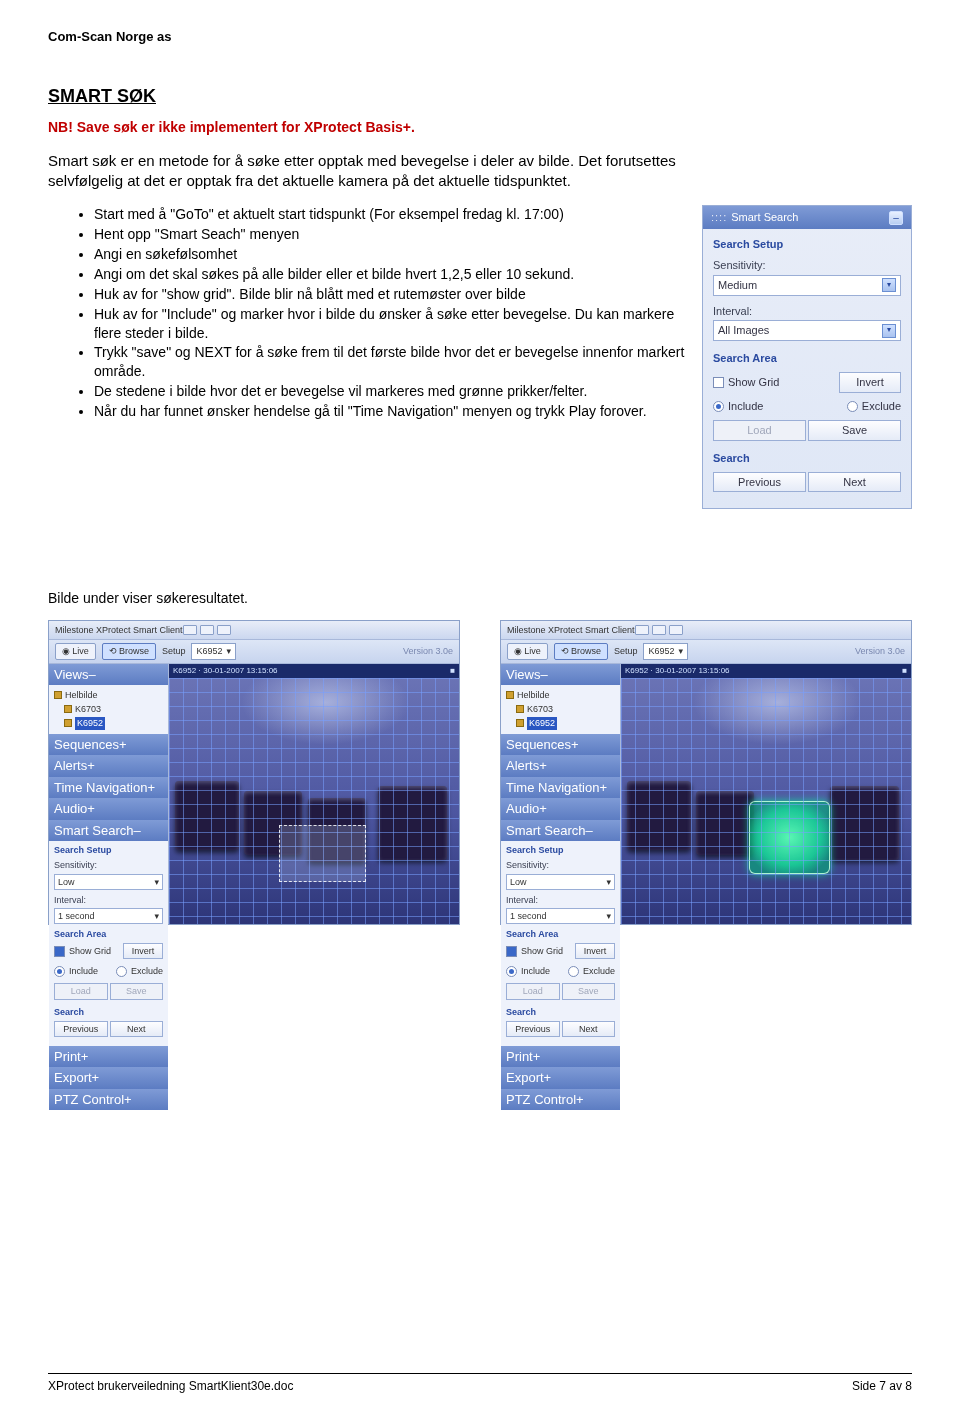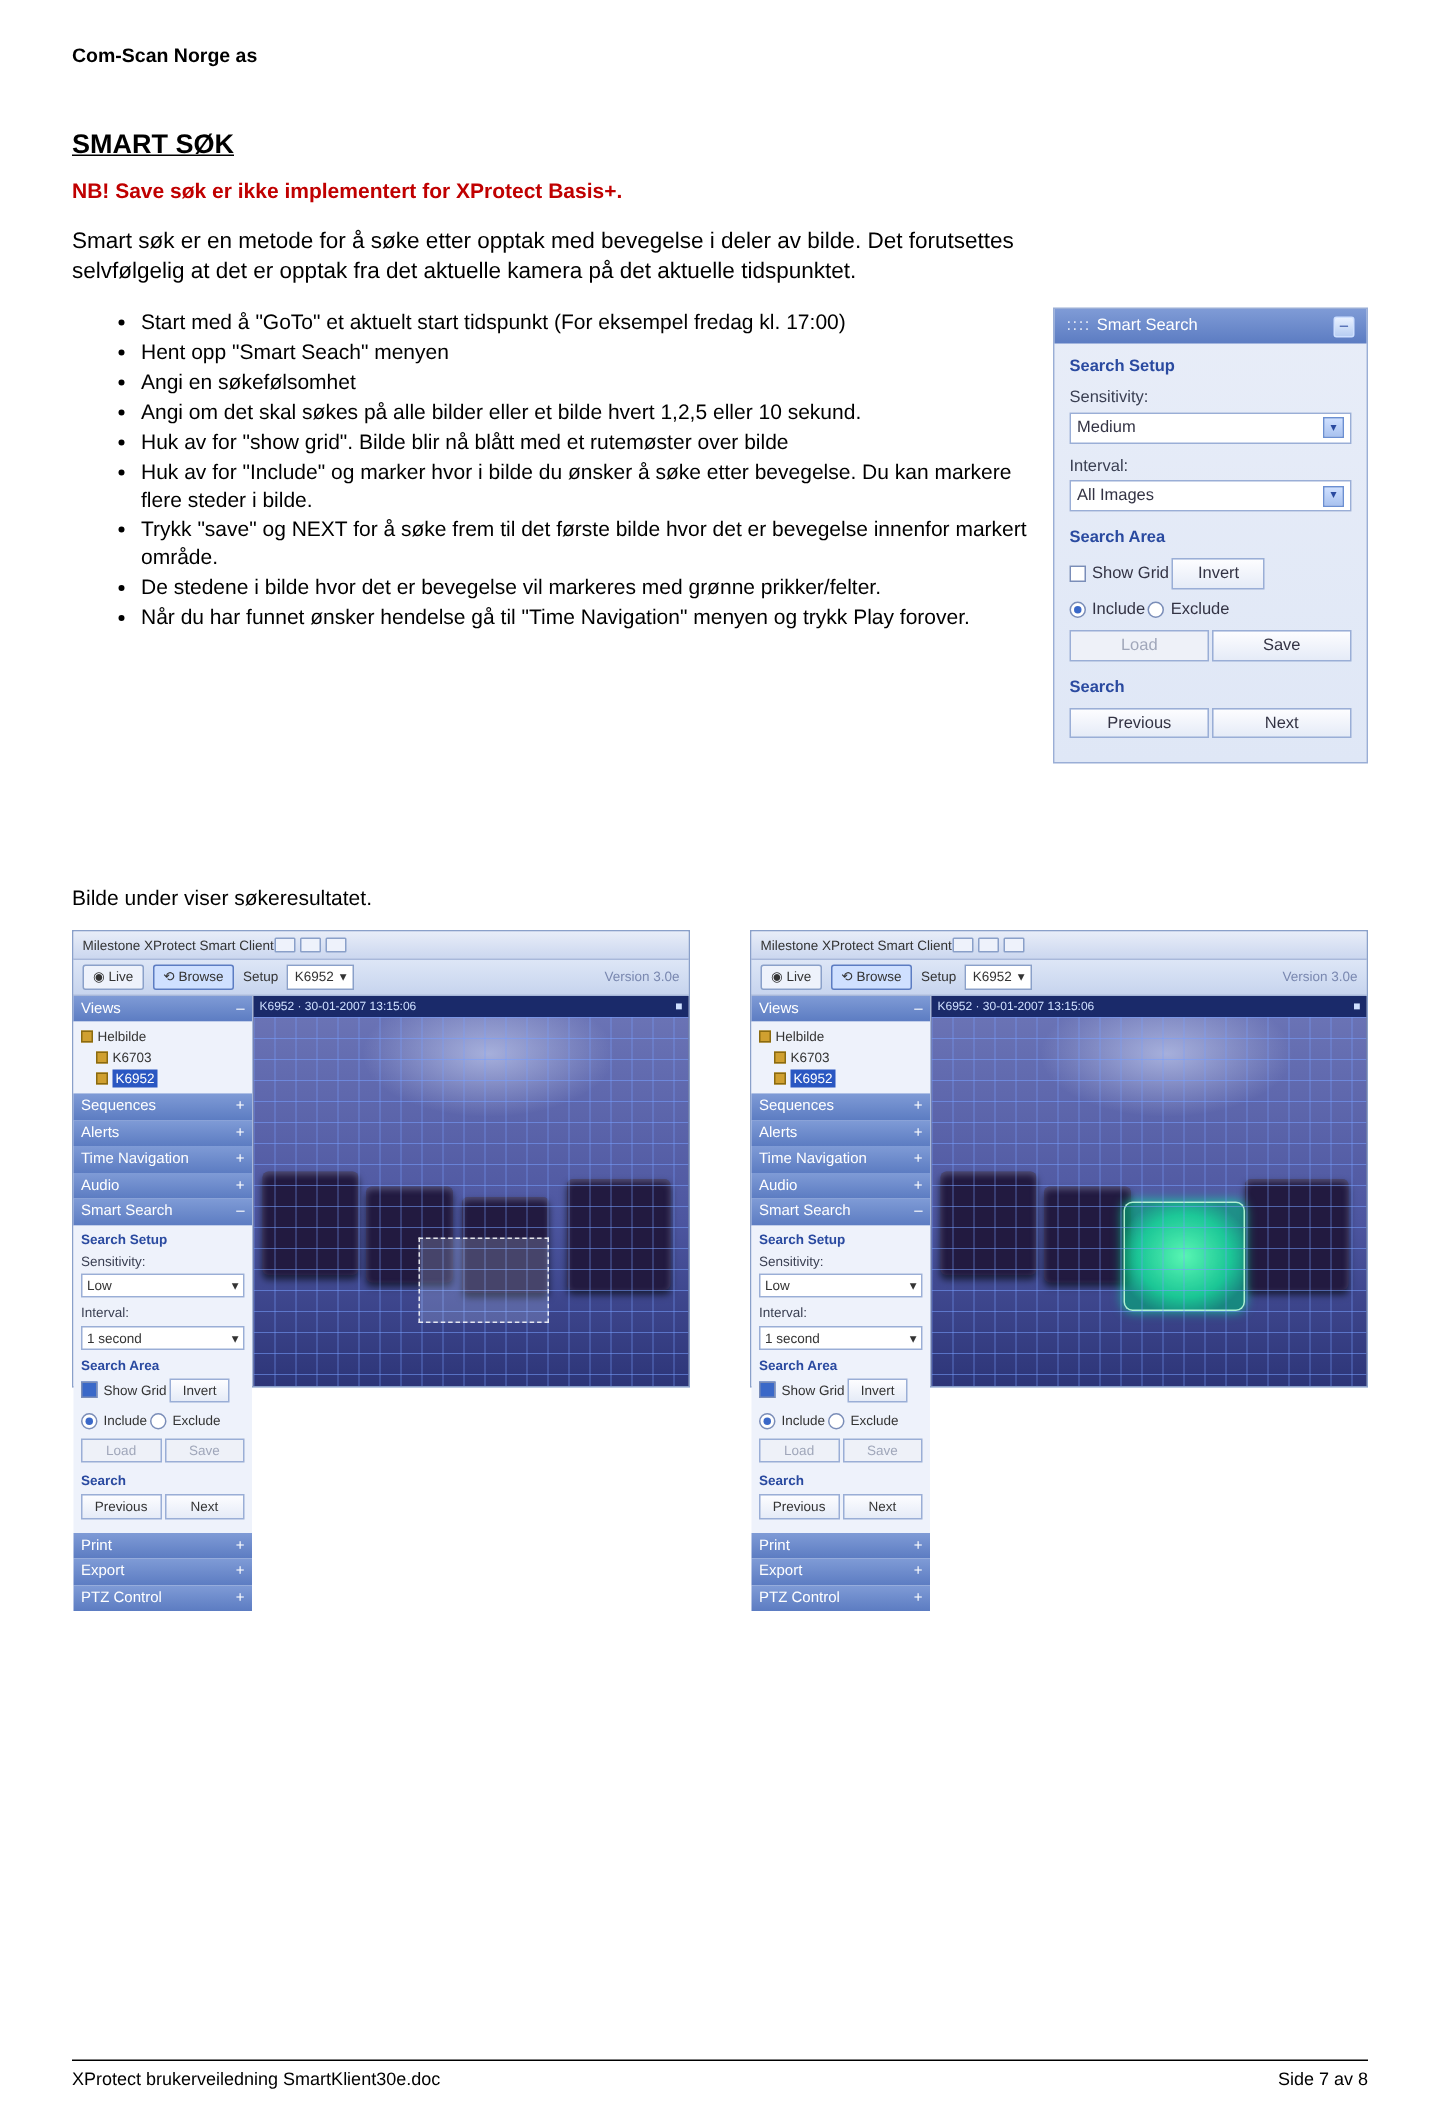--- a/index.html
+++ b/index.html
@@ -54,21 +54,21 @@
     justify-content: space-between;
     align-items: center;
   }
   .sel .arrow {
     width: 14px; height: 14px;
     background: linear-gradient(#cfe0ff, #a9c2ef);
     border: 1px solid #6b8fd2;
     display: flex; align-items: center; justify-content: center;
     color: #2a4aa0; font-size: 8px;
   }
-  .row { display: flex; align-items: center; margin-bottom: 6px; gap: 2px; }
+  .row { display: flex; justify-content: space-between; align-items: center; margin-bottom: 6px; gap: 2px; }
   .btn {
     border: 1px solid #9aaed6;
     background: linear-gradient(#fdfdff, #e5ebf7);
     padding: 2px 0;
     font-size: 11px;
     text-align: center;
     flex: 1;
   }
   .btn.disabled { color: #a0a7ba; background: #eef1f8; }
   .chk { display: flex; align-items: center; gap: 4px; }
@@ -114,22 +114,22 @@
     border-bottom: 1px solid #a8b8da;
   }
   .mode-btn { border: 1px solid #8aa0c9; padding: 1px 6px; background: #eef2fb; border-radius: 2px; }
   .mode-btn.active { background: #cfe0ff; border-color: #5c7cc2; }
   .spacer { flex: 1; }
   .setup-sel { border: 1px solid #8aa0c9; background: #fff; padding: 1px 4px; display: flex; align-items: center; gap: 4px; }
   .client-body { display: flex; }
   .sidebar { width: 120px; background: #cfd9ef; border-right: 1px solid #a8b8da; display: flex; flex-direction: column; }
   .side-section {
     background: linear-gradient(#7f9bd6, #5c7cc2);
-    color: #fff; padding: 2px 5px; font-size: 10px;
-    display: flex; justify-content: space-between; align-items: center; gap: 28px;
+    color: #fff; padding: 2px 5px; font-size: 13px;
+    display: flex; align-items: center;
   }
   .side-content { padding: 3px 5px; background: #eef2fb; }
   .tree-item { display: flex; align-items: center; gap: 3px; padding: 1px 0; }
   .tree-icon { width: 8px; height: 8px; background: #d0a030; border: 1px solid #8a6a10; }
   .selected-cam { background: #2a57c2; color: #fff; padding: 0 2px; }
   .panel-mini .lbl { font-size: 9px; }
   .panel-mini .sel { font-size: 9px; padding: 1px 3px; margin-bottom: 4px; }
   .panel-mini .btn { font-size: 9px; padding: 1px 0; }
   .panel-mini .subhead { font-size: 9px; margin-bottom: 3px; }
   .viewport {

